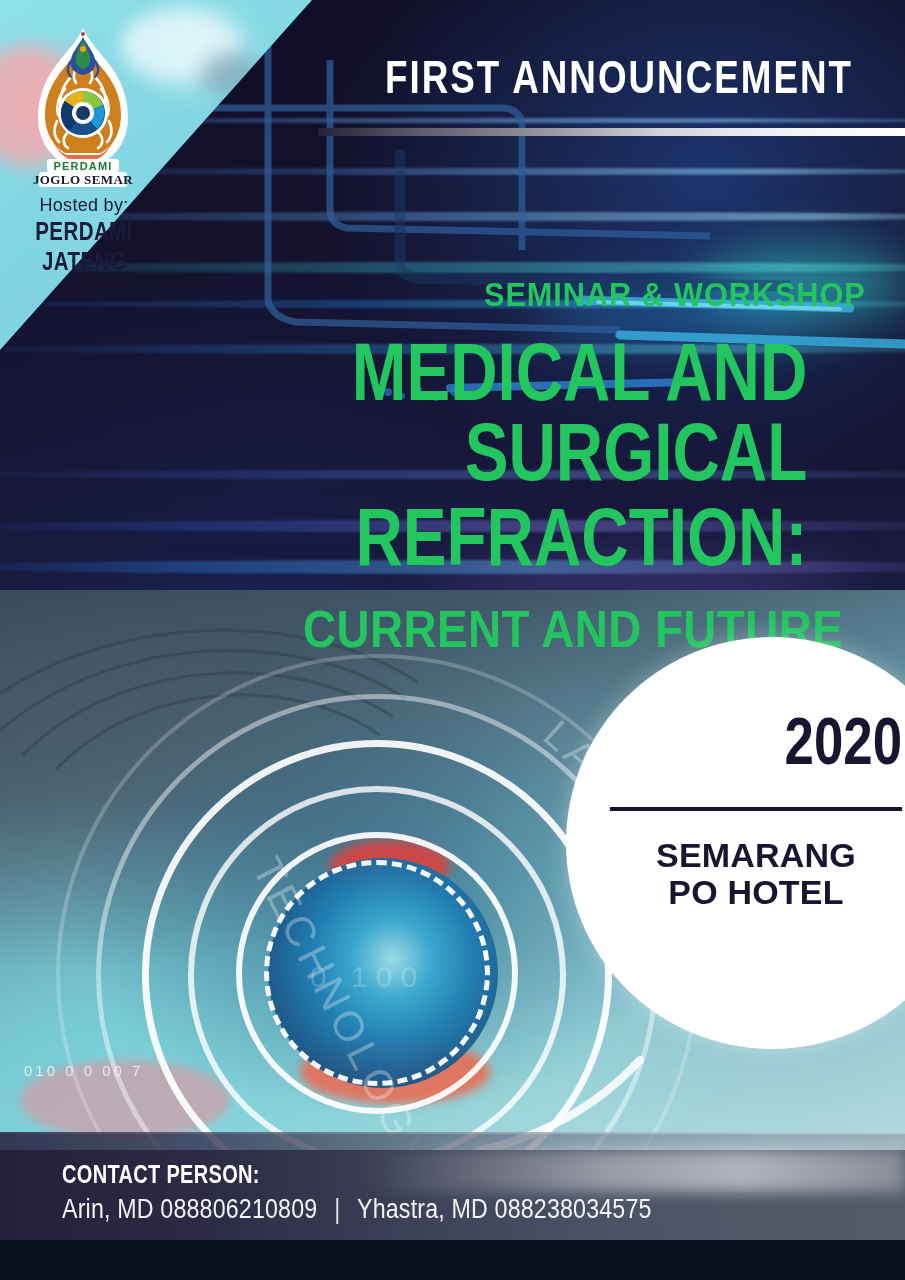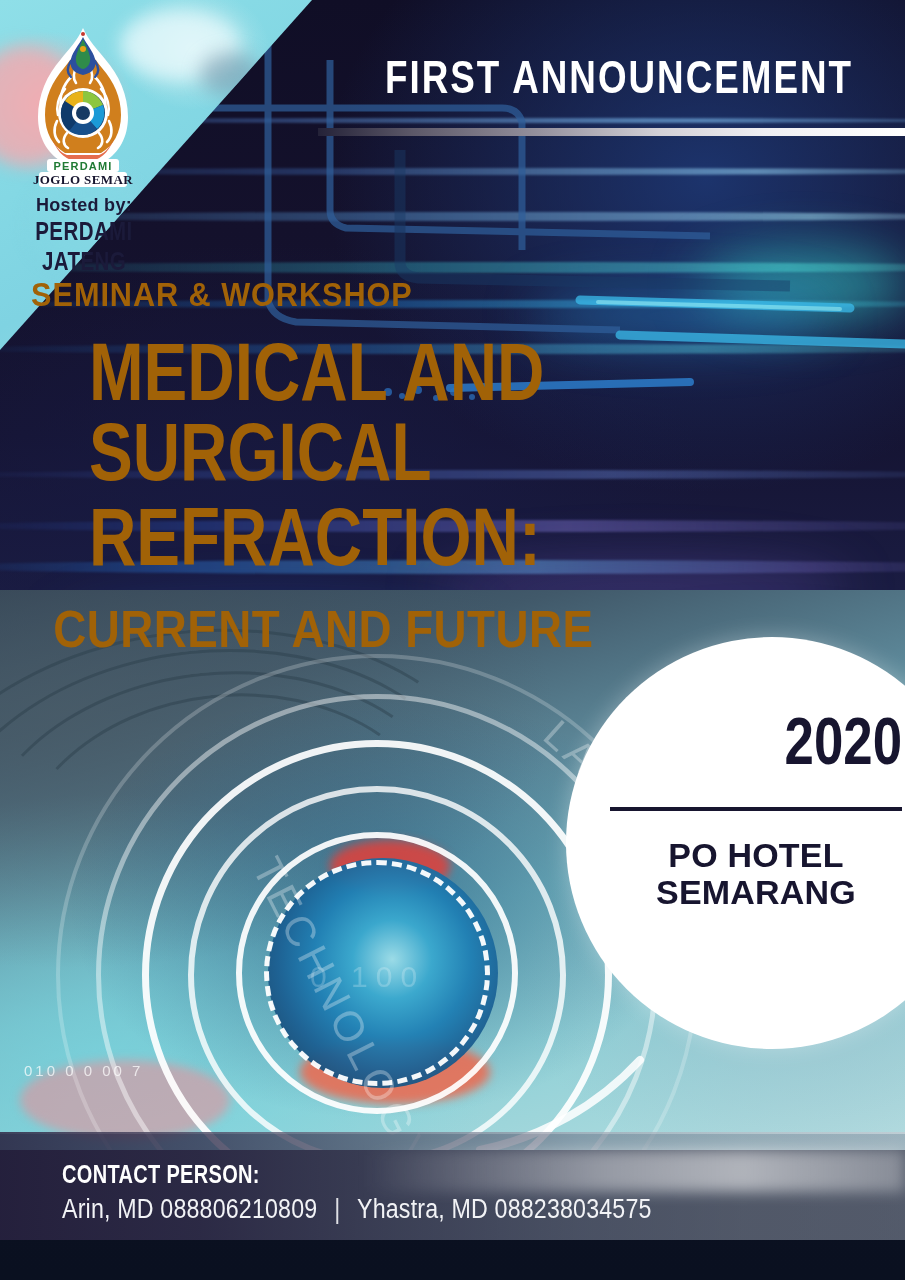--- a/index.html
+++ b/index.html
@@ -88,21 +88,21 @@
       linear-gradient(150deg,#8fdfe8 0%,#84d8e4 38%,#7fd3e2 62%,#96dde6 100%);
   }
   .corner-spot{position:absolute;border-radius:50%;filter:blur(9px);}
 
   
   .logo-box{position:absolute;left:27px;top:25px;width:112px;height:168px;}
   .hosted{
     position:absolute;left:0;top:196px;width:168px;text-align:center;
     color:#1b1a3a;line-height:1.0;
   }
-  .hosted .h1{font-size:18px;font-weight:700;letter-spacing:.3px;}
+  .hosted .h1{font-size:18px;font-weight:400;letter-spacing:.3px;}
   .hosted .h2{
     font-size:25px;font-weight:700;letter-spacing:.5px;margin-top:5px;
     transform:scaleX(.82);transform-origin:center;
   }
 
   
   .first-ann{
     position:absolute;right:52px;top:50px;
     color:#ffffff;font-size:46px;font-weight:700;
     letter-spacing:2.5px;
@@ -114,21 +114,21 @@
     background:linear-gradient(90deg,
       rgba(36,34,56,1) 0%,
       rgba(92,88,104,1) 16%,
       rgba(150,146,158,1) 38%,
       rgba(210,208,214,1) 58%,
       rgba(238,238,242,1) 76%,
       rgba(255,255,255,1) 100%);
   }
 
   
-  .titles{position:absolute;left:0;right:16px;top:276px;text-align:left;color:#a16207;}
+  .titles{position:absolute;left:0;right:8px;top:276px;text-align:right;color:#22c55e;}
   .t-sub{
     font-size:33px;font-weight:700;letter-spacing:1px;
     transform:scaleX(.93);transform-origin:center;
   }
   .t-main{
     font-size:82px;font-weight:700;line-height:.98;letter-spacing:0px;
     transform:scaleX(.80);transform-origin:center;
     margin-top:18px;
   }
   .t-main .l2{display:block;margin-top:4px;}
@@ -372,22 +372,22 @@
       <span class="l2">REFRACTION:</span>
     </div>
     <div class="t-tail">CURRENT AND FUTURE</div>
   </div>
 
   <div class="datecircle">
     <div class="dc-inner">
       <div class="dc-year">2020</div>
       <div class="dc-rule"></div>
       <div class="dc-venue">
+        <div>SEMARANG</div>
         <div>PO HOTEL</div>
-        <div>SEMARANG</div>
       </div>
     </div>
   </div>
 
   <div class="footer">
     <div class="footer-topline"></div>
     <div class="footer-glow"></div>
     <div class="cp-title">CONTACT PERSON:</div>
     <div class="cp-line">
       <span>Arin, MD 088806210809</span>

